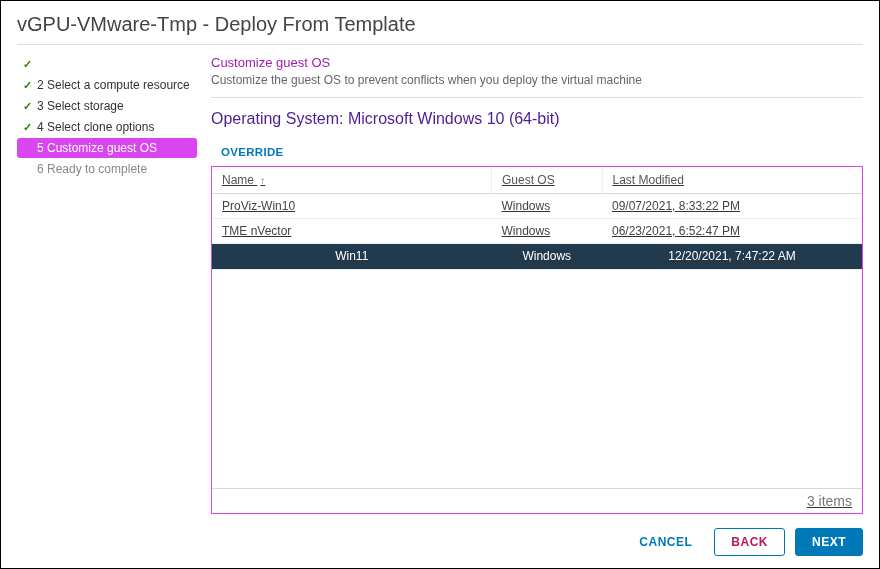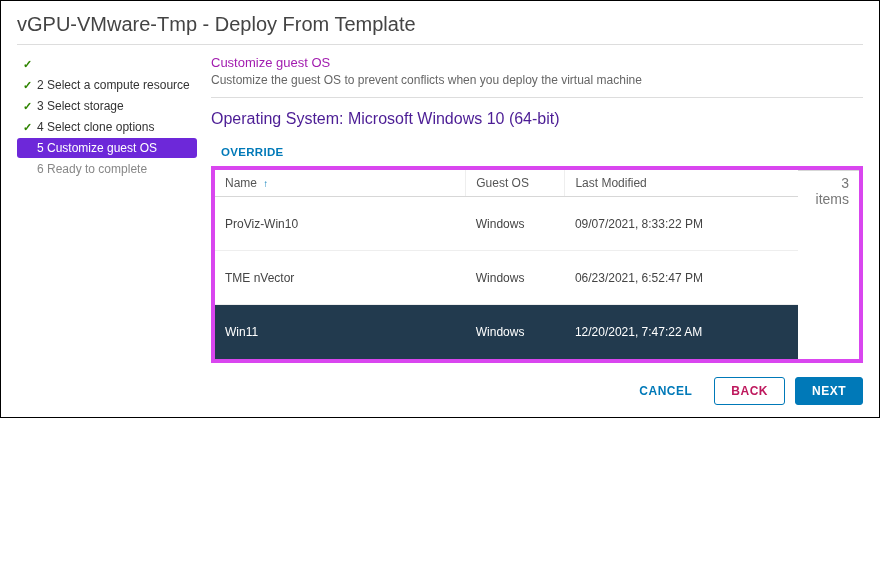--- a/index.html
+++ b/index.html
@@ -5,21 +5,21 @@
   * { box-sizing: border-box; margin: 0; padding: 0; }
   body {
     font-family: -apple-system, BlinkMacSystemFont, "Segoe UI", Arial, sans-serif;
     font-size: 13px;
     color: #333;
     background: #fff;
   }
   .wizard {
     border: 1px solid #000;
     width: 880px;
-    height: 418px;
+    height: 569px;
     display: flex;
     flex-direction: column;
     padding: 12px 16px;
   }
   .title {
     font-size: 20px;
     font-weight: 300;
     color: #444;
     padding-bottom: 8px;
     border-bottom: 1px solid #ddd;
@@ -44,21 +44,21 @@
     border-radius: 3px;
     margin-bottom: 1px;
   }
   .step .check {
     color: #2f8400;
     font-weight: bold;
     width: 14px;
     font-size: 11px;
   }
   .step.active {
-    background: #6d28d9;
+    background: #d946ef;
     color: #fff;
   }
   .step.future {
     color: #888;
   }
   .step .num-label { white-space: nowrap; }
   .main {
     flex: 1;
     padding: 10px 0 0 14px;
     display: flex;
@@ -88,24 +88,26 @@
   .override {
     color: #0079b8;
     font-size: 11.5px;
     font-weight: 600;
     letter-spacing: 0.3px;
     padding-left: 10px;
     margin-bottom: 8px;
     cursor: pointer;
   }
   .table-container {
-    border: 4px solid #d946ef;
-    flex: 1;
-    display: flex;
+    border: 1px solid #d946ef;
+    flex: 1;
+    display: flex;
+    flex-direction: column;
     overflow: hidden;
+    text-decoration: underline;
   }
   table {
     width: 100%;
     border-collapse: collapse;
     font-size: 12px;
   }
   thead th {
     text-align: left;
     font-weight: 400;
     color: #555;
@@ -125,20 +127,21 @@
     border-bottom: 1px solid #eee;
     color: #444;
   }
   tbody tr.selected {
     background: #223a4e;
     color: #fff;
   }
   tbody tr.selected td {
     color: #fff;
     border-bottom: 1px solid #223a4e;
+    text-align: center;
   }
   tbody tr { cursor: pointer; }
   .table-fill {
     flex: 1;
     border-top: 1px solid #eee;
   }
   .table-footer {
     border-top: 1px solid #d7d7d7;
     text-align: right;
     padding: 4px 10px;

